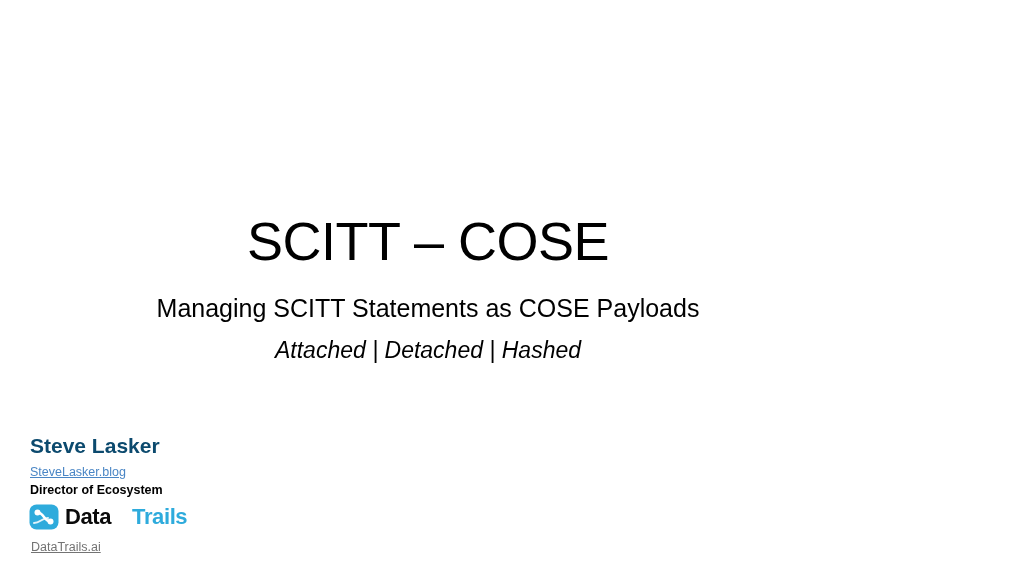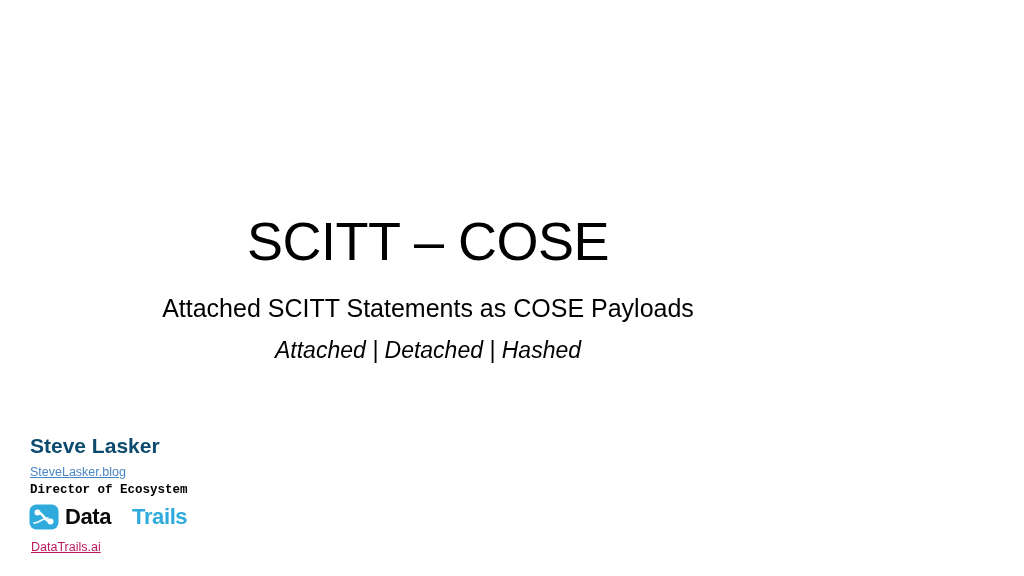--- a/index.html
+++ b/index.html
@@ -73,21 +73,20 @@
     margin-top: 7px;
     line-height: 1.2;
     text-align: right;
   }
   .author-role {
     font-size: 12.5px;
     font-weight: bold;
     color: #000000;
     margin-top: 3px;
     line-height: 1.2;
-    font-family: Liberation Mono, monospace;
   }
 
   
   .logo-row {
     position: absolute;
     left: 29px;
     top: 503px;
     display: flex;
     align-items: center;
     gap: 6px;
@@ -104,21 +103,21 @@
     line-height: 1;
   }
   .logo-text .data { color: #0a0a0a; }
   .logo-text .trails { color: #2eabdc; padding-left: 21px; }
 
   .site-link {
     position: absolute;
     left: 31px;
     top: 540px;
     font-size: 12.5px;
-    color: #be185d;
+    color: #737373;
     text-decoration: underline;
     line-height: 1.2;
   }
 
   
   .reference-line {
     position: absolute;
     left: 290px;
     top: 541px;
     font-size: 12.5px;
@@ -132,21 +131,21 @@
     text-decoration: underline;
   }
 </style>
 </head>
 <body>
 
 <div class="slide">
 
   <div class="title-block">
     <h1 class="slide-title">SCITT – COSE</h1>
-    <p class="slide-subtitle">Attached SCITT Statements as COSE Payloads</p>
+    <p class="slide-subtitle">Managing SCITT Statements as COSE Payloads</p>
     <p class="slide-subtitle-2">Attached | Detached | Hashed</p>
   </div>
 
   <div class="author-block">
     <div class="author-name">Steve Lasker</div>
     <a class="author-link" href="#">SteveLasker.blog</a>
     <div class="author-role">Director of Ecosystem</div>
   </div>
 
   <div class="logo-row">

